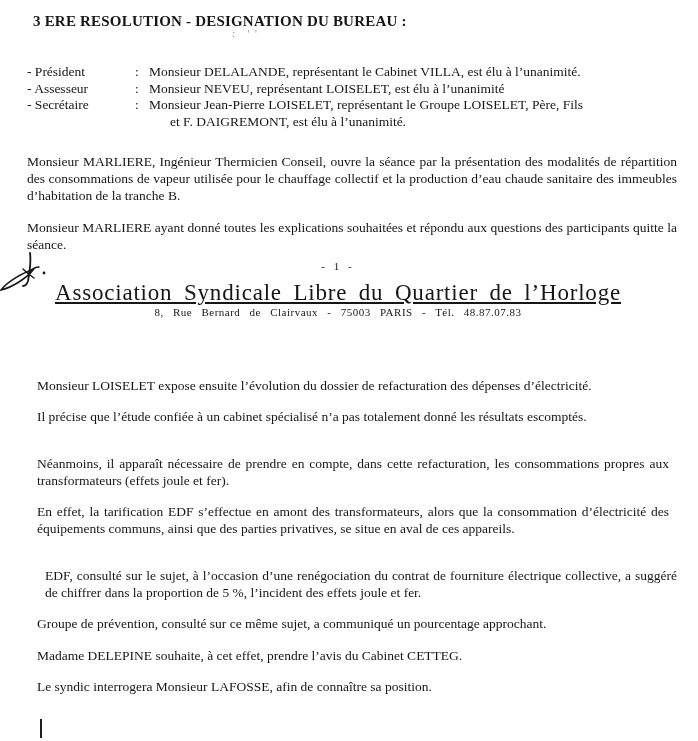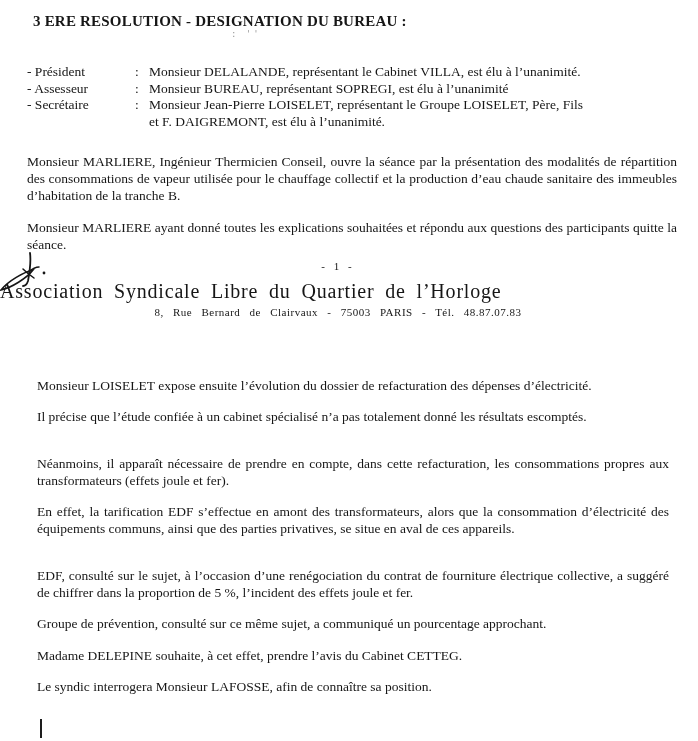--- a/index.html
+++ b/index.html
@@ -19,48 +19,49 @@
   .smudge {
     position:absolute; top:29px; left:231px;
     color:#9a9a9a; font-size:9px; letter-spacing:2px;
     font-family:"DejaVu Sans Mono", monospace;
   }
   .bureau {
     position:absolute; top:64px; left:27px; width:656px;
     font-size:13.5px; line-height:16.6px;
   }
   .bureau-row { display:grid; grid-template-columns:108px 14px 1fr; }
-  .cont-line { display:block; }
+  .cont-line { display:block; margin-left:21px; }
   .para {
     position:absolute;
     font-size:13.5px; line-height:17px;
     text-align:justify;
   }
   .para.top { left:27px; width:650px; }
   .para.bottom { left:37px; width:632px; }
   #p1 { top:139px; }
   #p2 { top:205px; }
   #p3 { top:363px; }
   #p4 { top:394px; }
   #p5 { top:441px; }
   #p6 { top:489px; }
-  #p7 { top:553px; }
+  #p7 { top:553px;margin-left:8px; }
   #p8 { top:601px; }
   #p9 { top:633px; }
   #p10 { top:664px; }
   #p11 { top:694px; }
   .pagenum {
     position:absolute; top:260px; left:0; width:676px;
     text-align:center; font-size:11px; letter-spacing:3px;
   }
   .lh-name {
     position:absolute; top:280px; left:0; width:676px;
-    font-size:20px;
+    text-align:center; font-size:23px;
     letter-spacing:0.8px; word-spacing:5px;
     white-space:nowrap;
+    text-decoration:underline;
   }
   .lh-addr {
     position:absolute; top:306px; left:0; width:676px;
     text-align:center; font-size:11px; font-weight:normal;
     letter-spacing:0.5px; word-spacing:6px;
     white-space:nowrap;
   }
   .scribble { position:absolute; left:0px; top:250px; }
   .stray-mark {
     position:absolute; left:40px; top:719px;
@@ -77,21 +78,21 @@
 
   <div class="bureau">
     <div class="bureau-row">
       <span>- Président</span>
       <span>:</span>
       <span>Monsieur DELALANDE, représentant le Cabinet VILLA, est élu à l’unanimité.</span>
     </div>
     <div class="bureau-row">
       <span>- Assesseur</span>
       <span>:</span>
-      <span>Monsieur BUREAU, représentant SOPREGI, est élu à l’unanimité</span>
+      <span>Monsieur NEVEU, représentant LOISELET, est élu à l’unanimité</span>
     </div>
     <div class="bureau-row">
       <span>- Secrétaire</span>
       <span>:</span>
       <span>
         <span>Monsieur Jean-Pierre LOISELET, représentant le Groupe LOISELET, Père, Fils</span>
         <span class="cont-line">et F. DAIGREMONT, est élu à l’unanimité.</span>
       </span>
     </div>
   </div>

